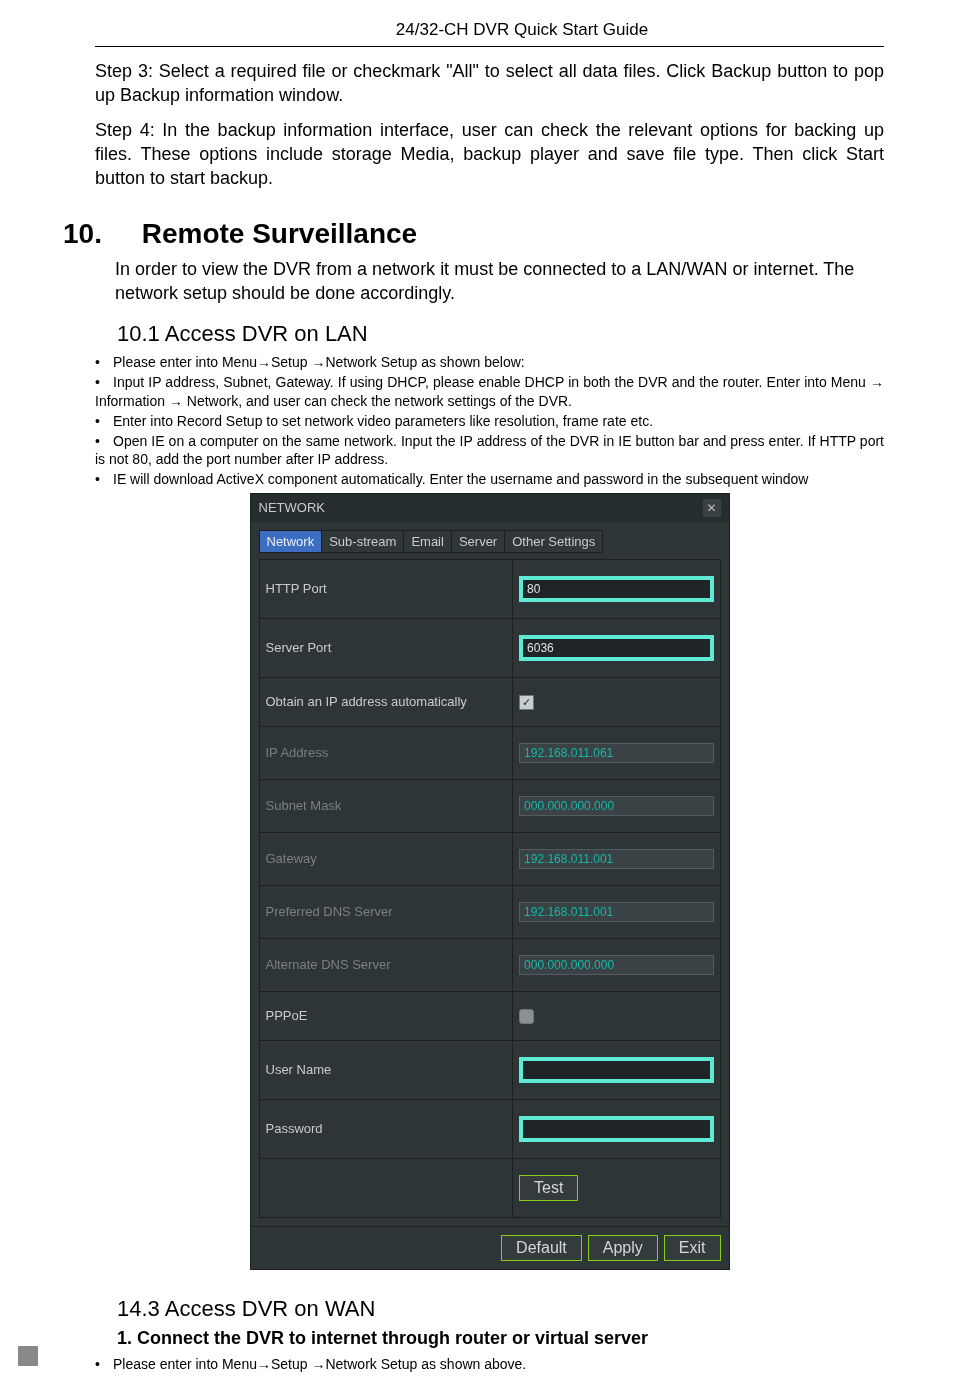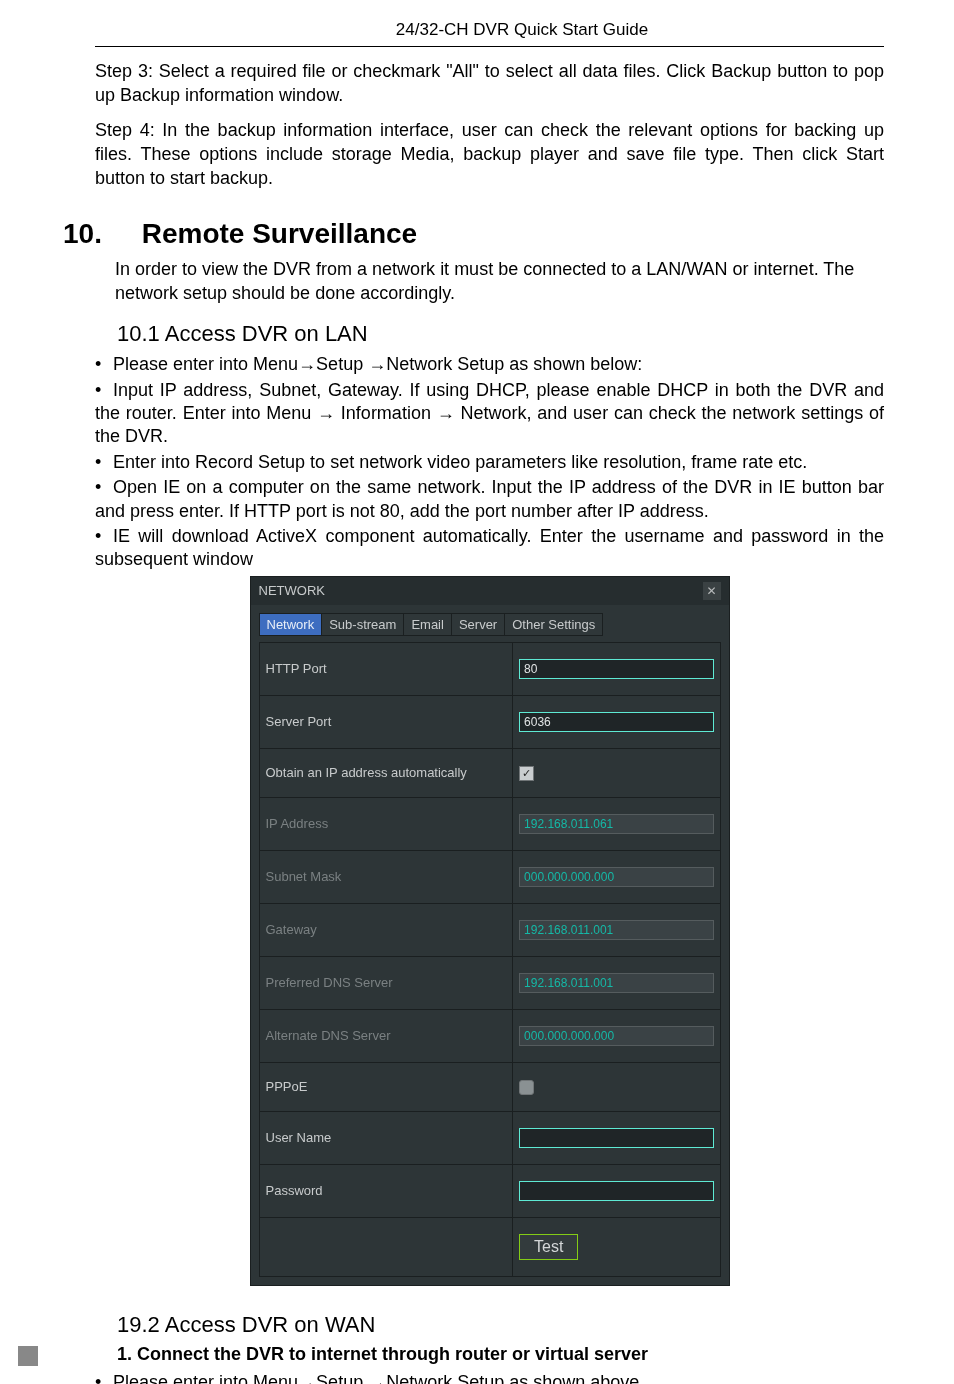--- a/index.html
+++ b/index.html
@@ -38,21 +38,21 @@
     .h2-num { margin-right: 32px; margin-left: -32px; }
     .intro-text { font-size: 18px; margin-left: 20px; line-height: 1.3; }
     .h3-heading {
       font-size: 22px;
       font-weight: normal;
       margin-top: 16px;
       margin-bottom: 6px;
     }
     .h3-heading, .h4-heading { padding-left: 22px; }
     .bullet-line {
-      font-size: 18px;
+      font-size: 14px;
       line-height: 1.3;
       margin-bottom: 2px;
       text-align: justify;
     }
     .bullet { display: inline-block; width: 18px; }
     .dialog-wrap {
       display: flex;
       justify-content: center;
       margin: 4px 0 0 0;
     }
@@ -104,21 +104,21 @@
       padding: 16px 6px;
       height: 29px;
       vertical-align: middle;
     }
     table.form td.label { width: 55%; }
     table.form td.value { width: 45%; }
     .field-input {
       width: 100%;
       background: #1f2527;
       color: #e0e3e4;
-      border: 1px solid #5eead4;
+      border: 4px solid #5eead4;
       padding: 2px 4px;
       font-size: 12px;
       font-family: inherit;
     }
     .field-readonly {
       width: 100%;
       background: #3a4245;
       color: #14b8a6;
       border: 1px solid #555c5e;
       padding: 2px 4px;
@@ -252,22 +252,27 @@
           <td class="label">Password</td>
           <td class="value"><input class="field-input" type="password" value="" style=""></td>
         </tr>
         <tr>
           <td class="label"></td>
           <td class="value"><button class="btn">Test</button></td>
         </tr>
       </tbody>
         </table>
     </div>
+    <div class="dialog-footer">
+      <button class="btn">Default</button>
+      <button class="btn">Apply</button>
+      <button class="btn">Exit</button>
+    </div>
   </div>
 </div>
 
-<h3 class="h3-heading" style="margin-top:26px;">19.2  Access DVR on WAN</h3>
+<h3 class="h3-heading" style="margin-top:26px;">14.3  Access DVR on WAN</h3>
 <h4 class="h4-heading">1. Connect the DVR to internet through router or virtual server</h4>
 <p class="bullet-line">
   <span class="bullet">•</span><span>Please enter into Menu→Setup →Network Setup as shown above.</span>
 </p>
 
 <div class="page-marker"></div>
 
 </body></html>

